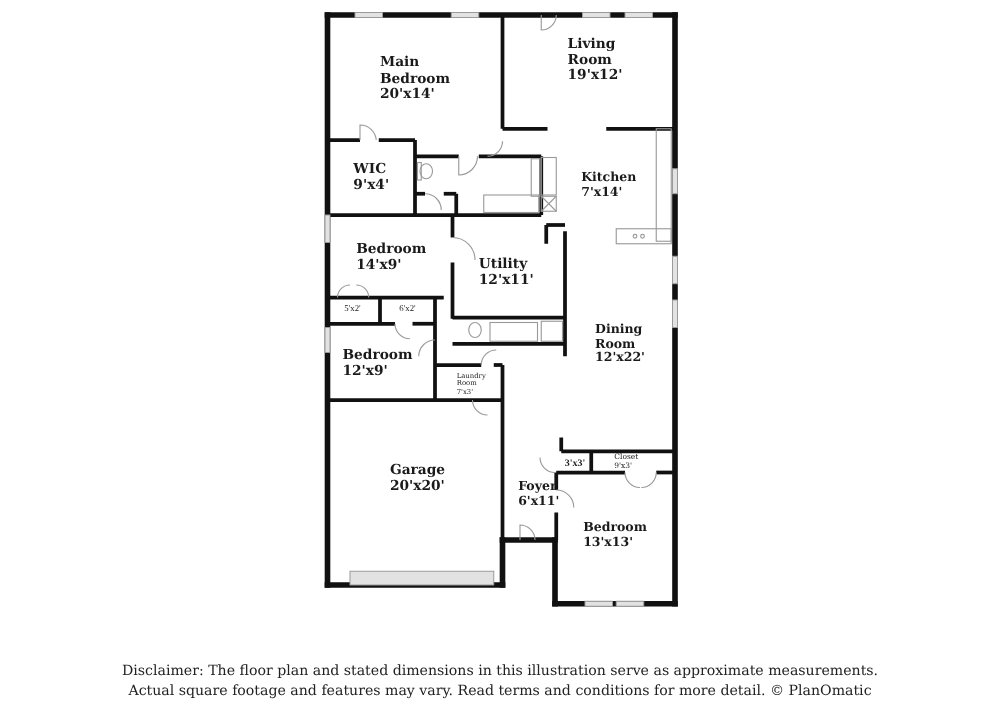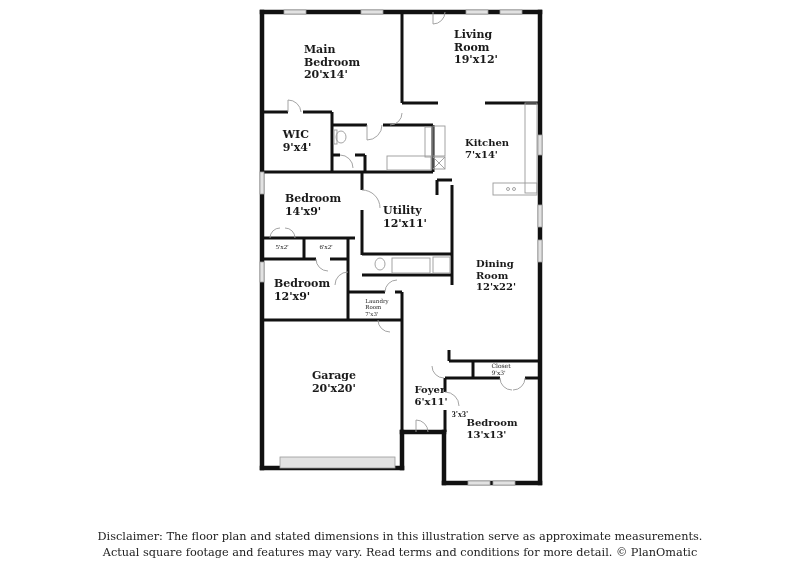--- a/index.html
+++ b/index.html
@@ -192,21 +192,21 @@
 </div>
 <div class="label xs" style="left:377px; top:298px;">
   <span class="name">Laundry</span>
   <span class="name">Room</span>
   <span class="dim">7'x3'</span>
 </div>
 <div class="label lg" style="left:334px; top:370px;">
   <span class="name">Garage</span>
   <span class="dim">20'x20'</span>
 </div>
-<div class="label sm" style="left:460px; top:366px; font-size:8px; font-weight:bold;margin-top:44px;">
+<div class="label sm" style="left:460px; top:366px; font-size:8px; font-weight:bold;">
   <span class="dim">3'x3'</span>
 </div>
 <div class="label xs" style="left:501px; top:363px; font-size:6px;">
   <span class="name">Closet</span>
   <span class="dim">9'x3'</span>
 </div>
 <div class="label md" style="left:421px; top:384px;padding-left:20px;">
   <span class="name">Foyer</span>
   <span class="dim">6'x11'</span>
 </div>

